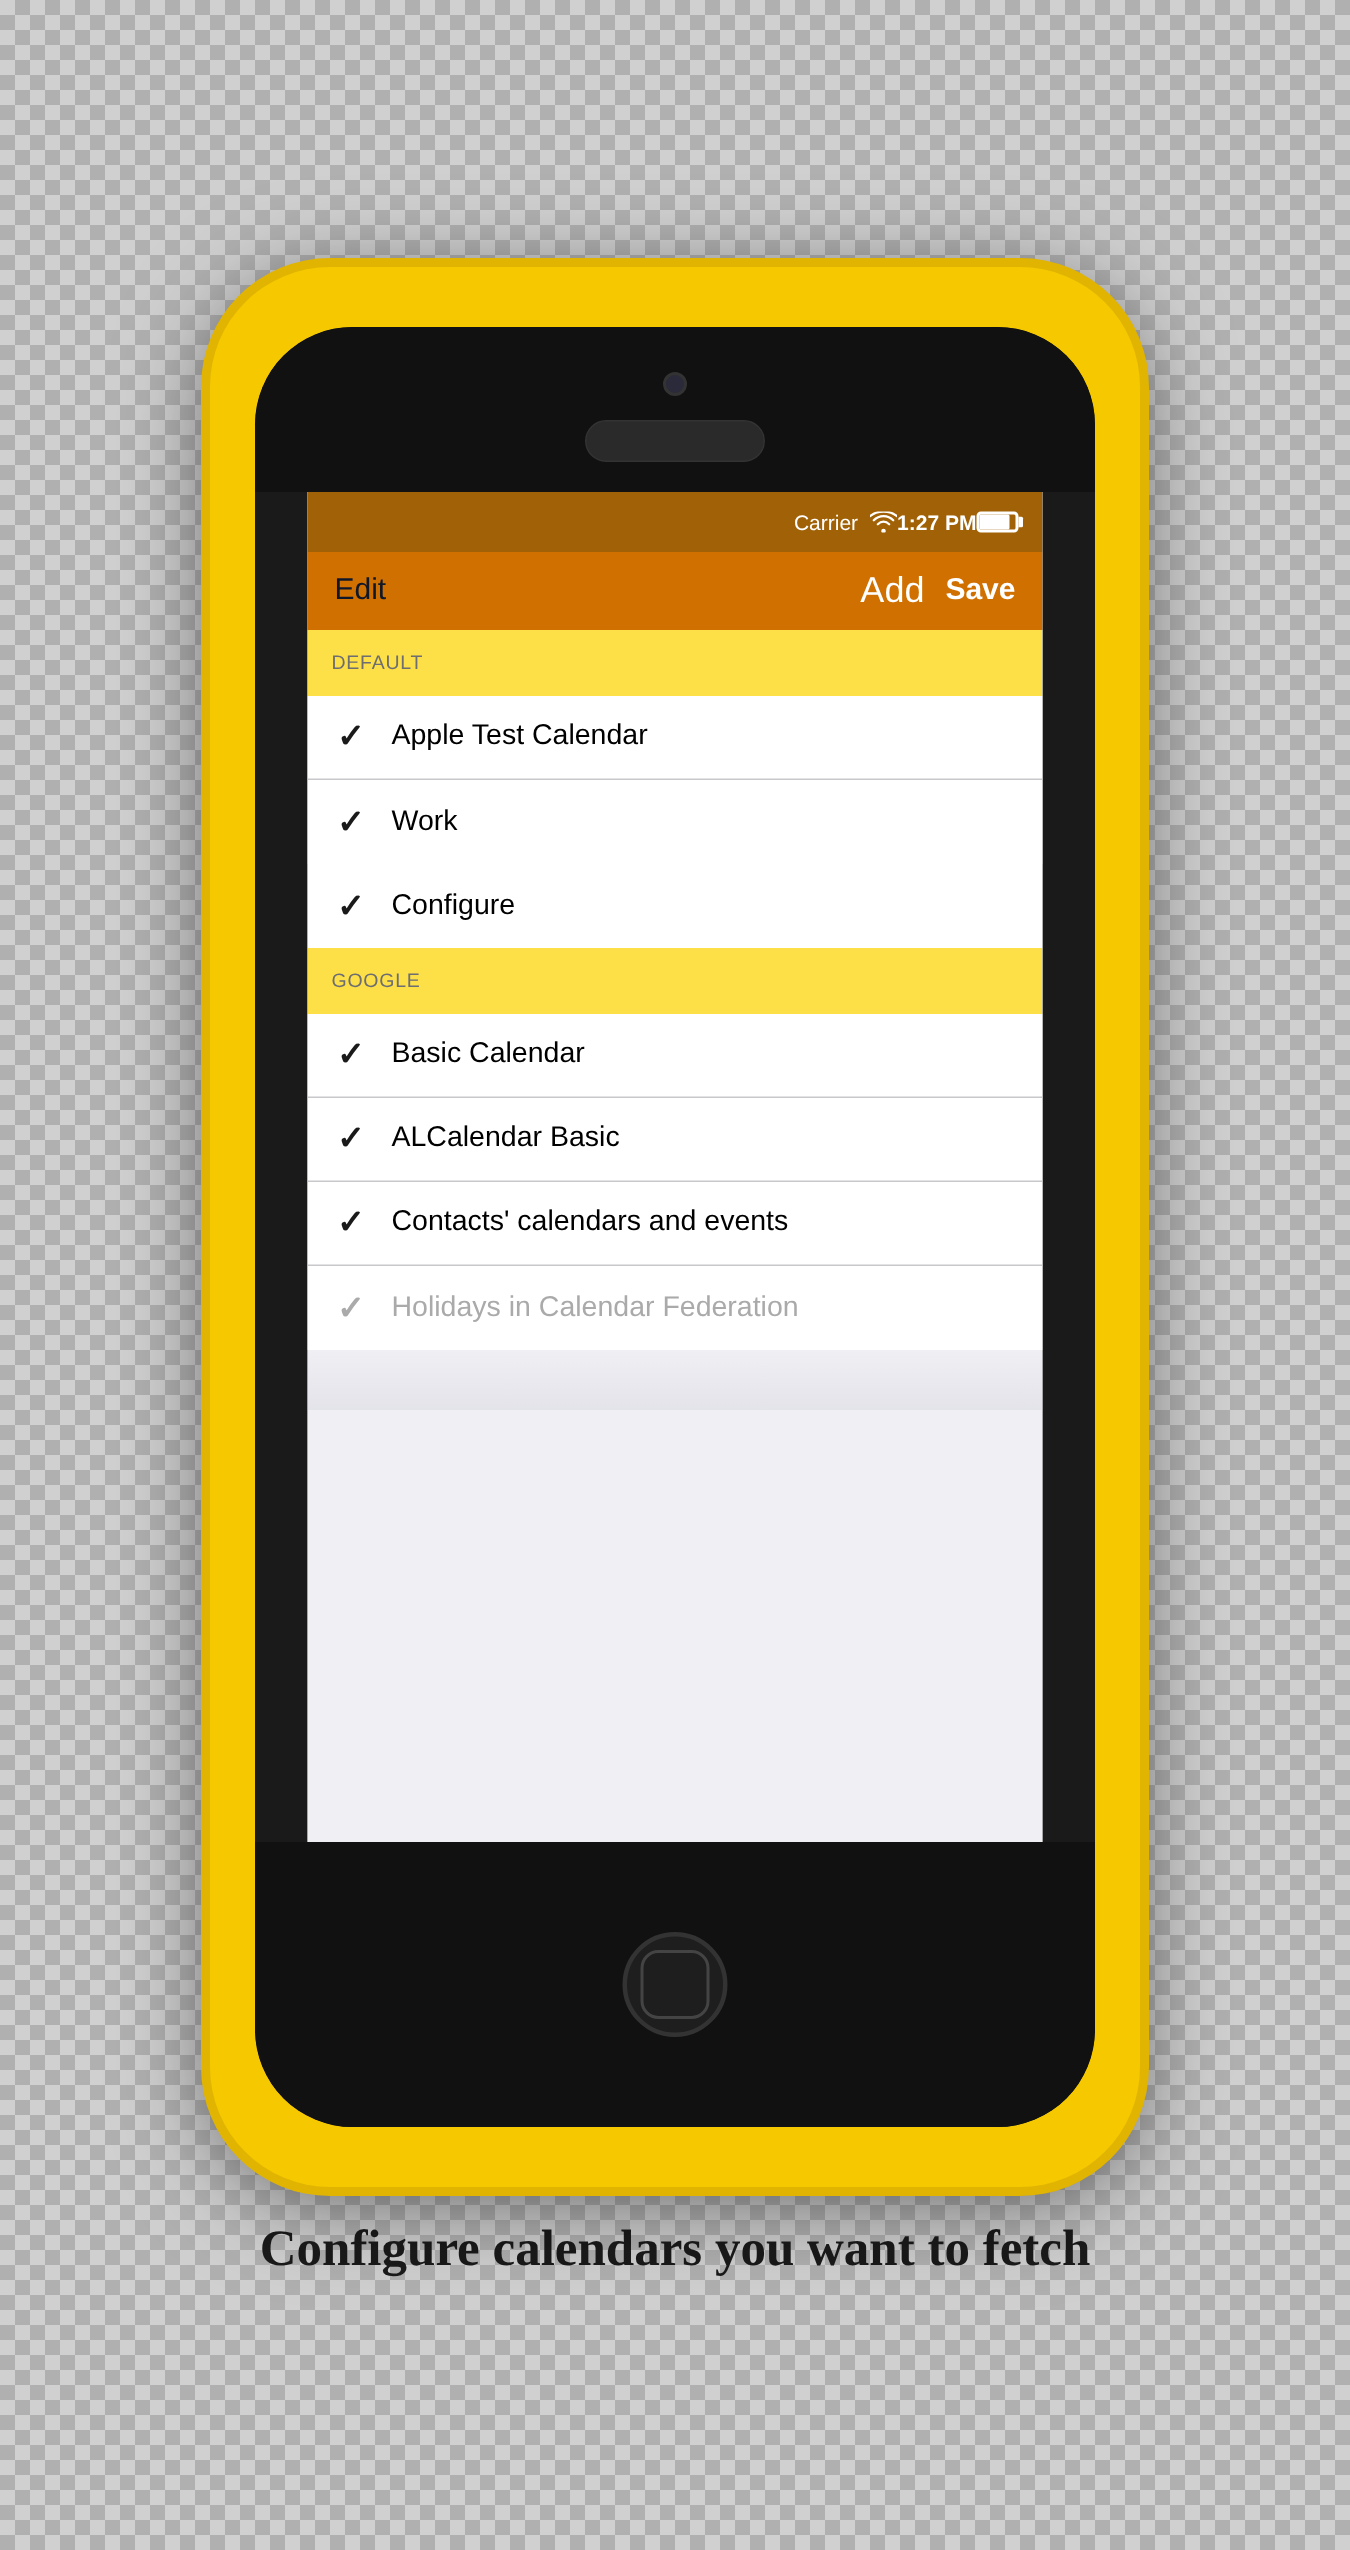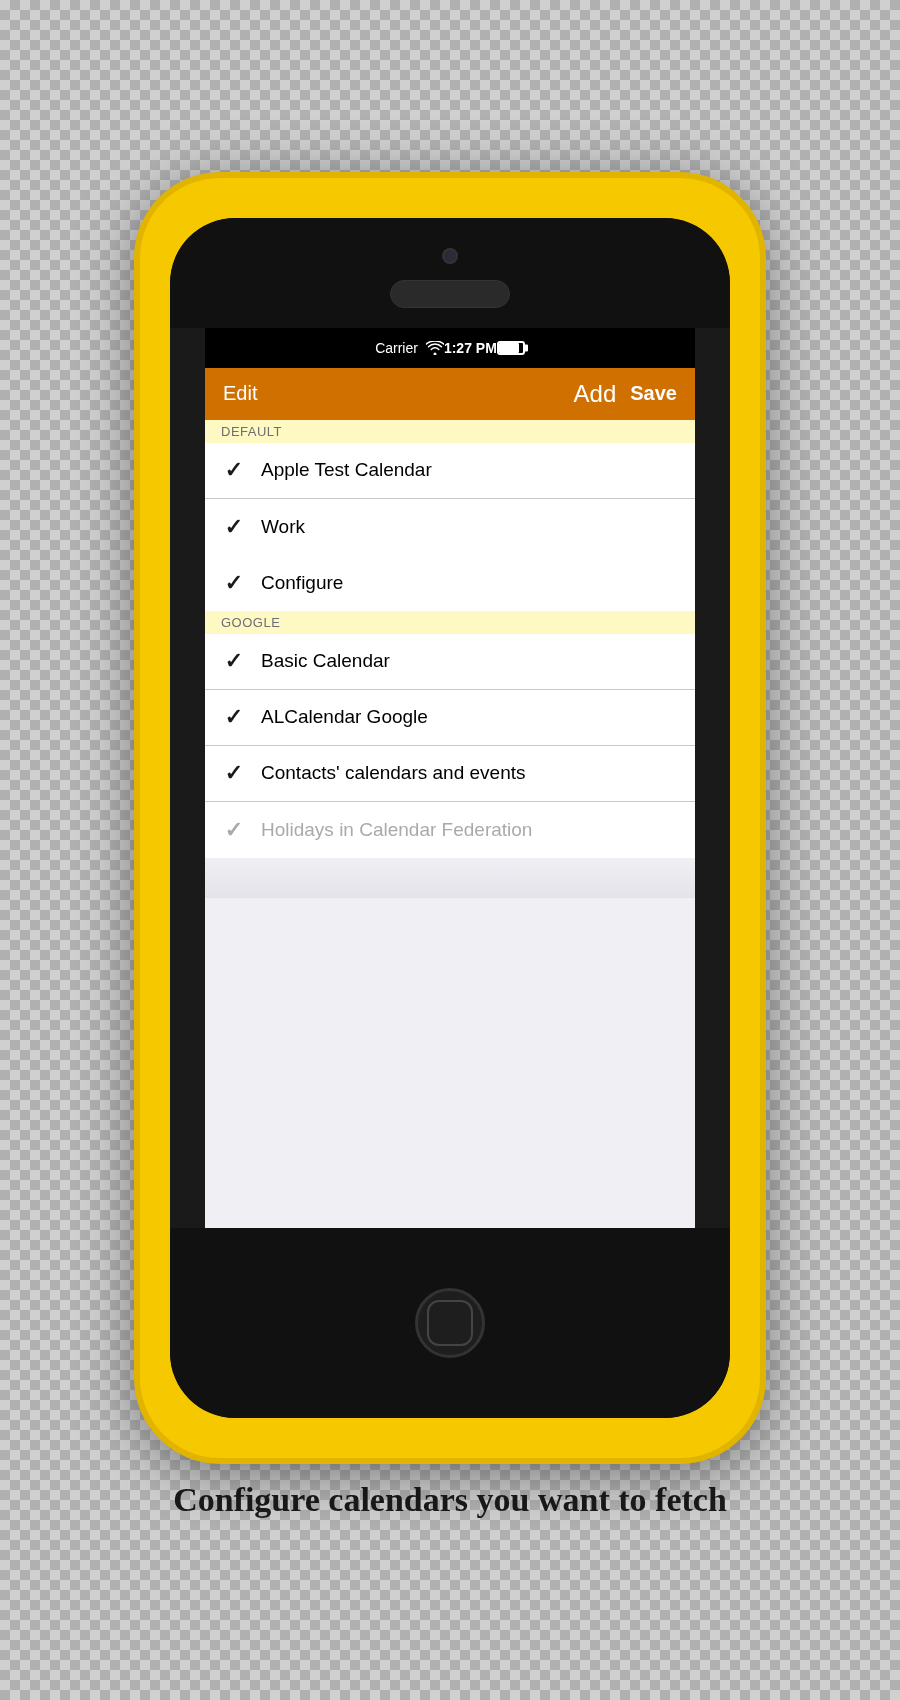--- a/index.html
+++ b/index.html
@@ -112,24 +112,24 @@
       background: white;
       flex-shrink: 0;
       overflow: hidden;
       display: flex;
       flex-direction: column;
     }
 
     
     .status-bar {
       height: 40px;
-      background: #000000;
-      display: flex;
-      align-items: center;
-      justify-content: center;
+      background: #a16207;
+      display: flex;
+      align-items: center;
+      justify-content: flex-end;
       padding: 0 16px;
       flex-shrink: 0;
     }
 
     .status-left {
       display: flex;
       align-items: center;
       gap: 8px;
       color: white;
       font-size: 14px;
@@ -189,21 +189,21 @@
       height: 52px;
       background: #d07000;
       display: flex;
       align-items: center;
       justify-content: space-between;
       padding: 0 18px;
       flex-shrink: 0;
     }
 
     .nav-edit {
-      color: #ffffff;
+      color: #0f172a;
       font-size: 20px;
       font-weight: 400;
     }
 
     .nav-actions {
       display: flex;
       gap: 14px;
       align-items: center;
     }
 
@@ -220,22 +220,22 @@
     }
 
     
     .list-content {
       flex: 1;
       overflow: hidden;
       background: #efeff4;
     }
 
     .section-header {
-      height: 23px;
-      background: #fef9c3;
+      height: 44px;
+      background: #fde047;
       display: flex;
       align-items: center;
       padding: 0 16px;
     }
 
     .section-header-text {
       font-size: 13px;
       color: #6d6d72;
       font-weight: 400;
       letter-spacing: 0.5px;
@@ -398,21 +398,21 @@
           <div class="section-header">
             <span class="section-header-text">GOOGLE</span>
           </div>
           <div class="section-body">
             <div class="list-item">
               <span class="check-icon">✓</span>
               <span class="item-label">Basic Calendar</span>
             </div>
             <div class="list-item">
               <span class="check-icon">✓</span>
-              <span class="item-label">ALCalendar Google</span>
+              <span class="item-label">ALCalendar Basic</span>
             </div>
             <div class="list-item">
               <span class="check-icon">✓</span>
               <span class="item-label">Contacts' calendars and events</span>
             </div>
             <div class="list-item">
               <span class="check-icon faded">✓</span>
               <span class="item-label faded">Holidays in Calendar Federation</span>
             </div>
           </div>

